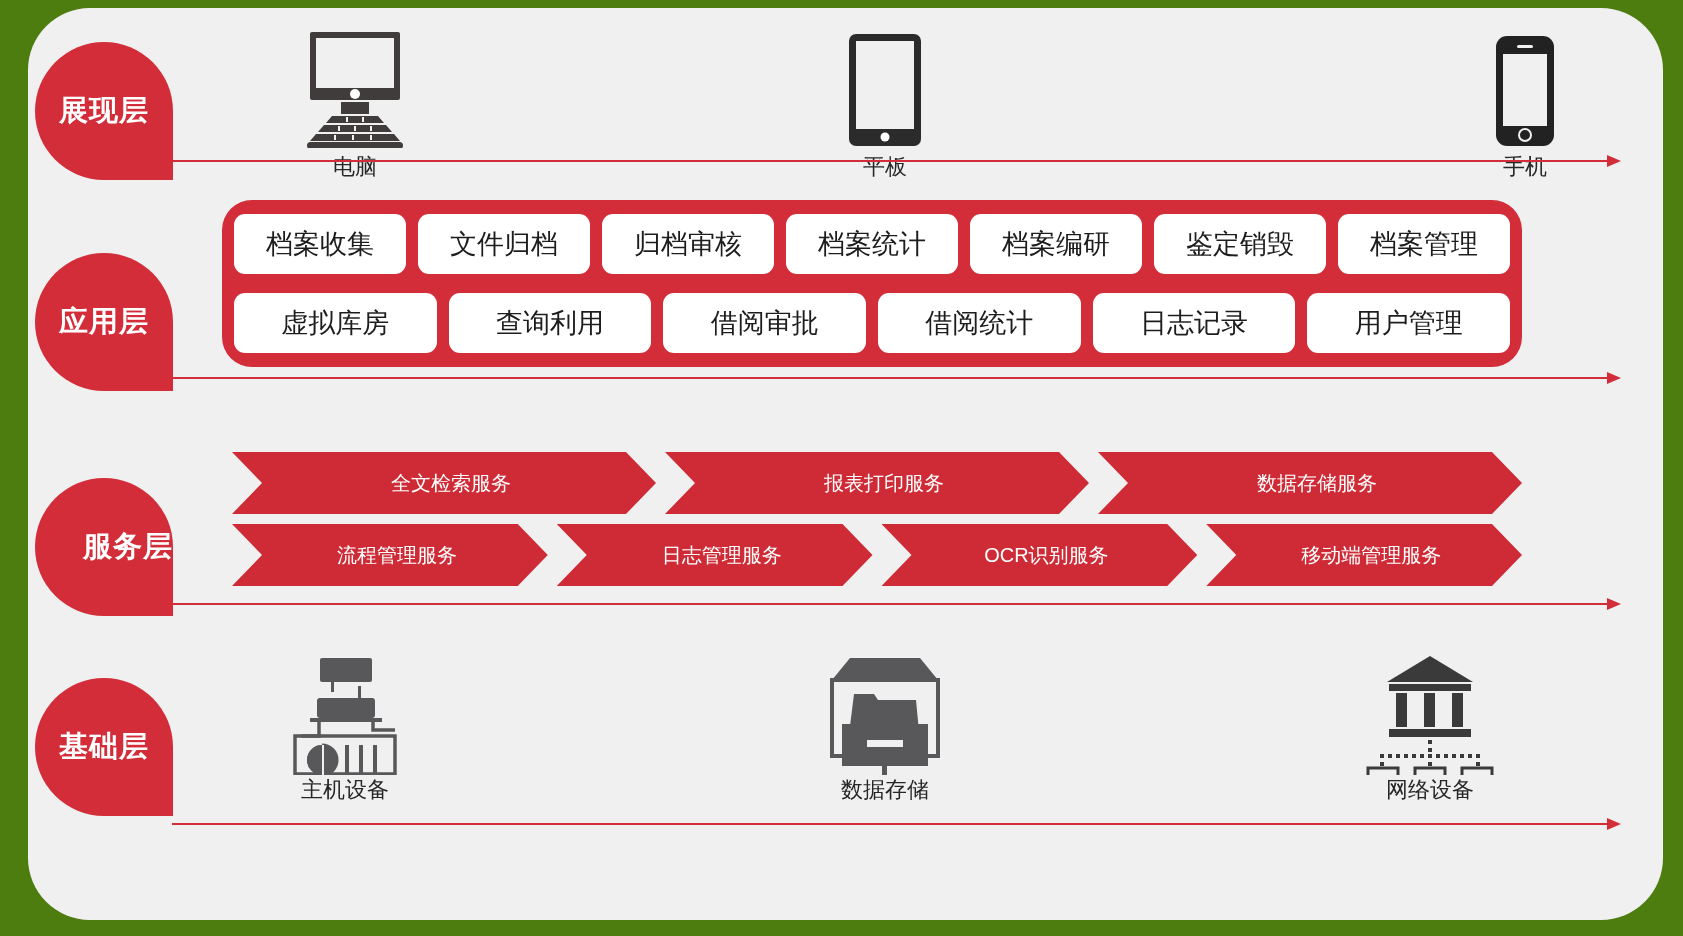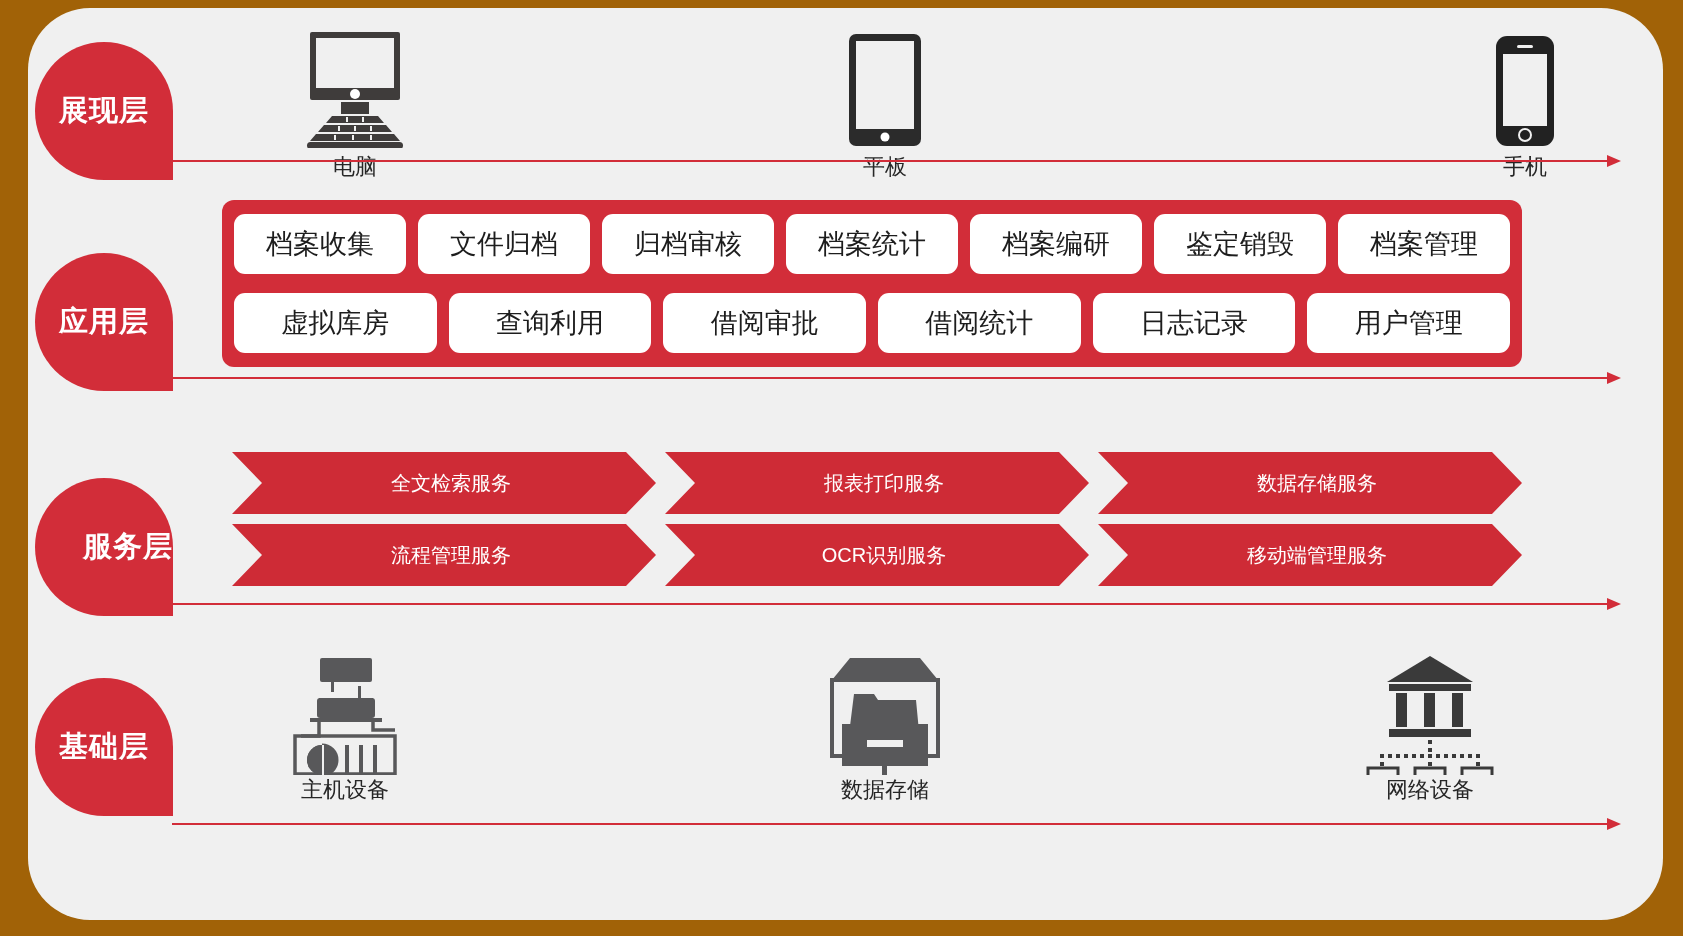--- a/index.html
+++ b/index.html
@@ -8,21 +8,21 @@
     background: #ffffff;
   }
   body {
     font-family: "Liberation Sans", "DejaVu Sans", sans-serif;
   }
   #stage {
     position: relative;
     width: 1683px;
     height: 936px;
     overflow: hidden;
-    background: #a16207;
+    background: #4d7c0f;
   }
   
   #panel {
     position: absolute;
     left: 28px;
     top: 8px;
     width: 1635px;
     height: 912px;
     background: #f0f0f0;
     border-radius: 62px;
@@ -101,21 +101,21 @@
     justify-content: center;
   }
 
   
   .app-container {
     position: absolute;
     left: 222px;
     top: 200px;
     width: 1300px;
     background: #d22d39;
-    border-radius: 12px;
+    border-radius: 30px;
     padding: 14px 12px;
     box-sizing: border-box;
   }
   .app-row {
     display: flex;
     justify-content: space-between;
     gap: 12px;
   }
   .app-row + .app-row { margin-top: 19px; }
   .app-cell {
@@ -284,20 +284,21 @@
     </div>
 
     <div class="svc-row" style="top:452px;">
       <div class="chev first">全文检索服务</div>
       <div class="chev">报表打印服务</div>
       <div class="chev">数据存储服务</div>
     </div>
 
     <div class="svc-row" style="top:524px;">
       <div class="chev first">流程管理服务</div>
+      <div class="chev">日志管理服务</div>
       <div class="chev">OCR识别服务</div>
       <div class="chev">移动端管理服务</div>
     </div>
 
     <div class="axis" style="top:598px;">
       <div class="line"></div>
       <div class="head"></div>
     </div>
   </div>
 

